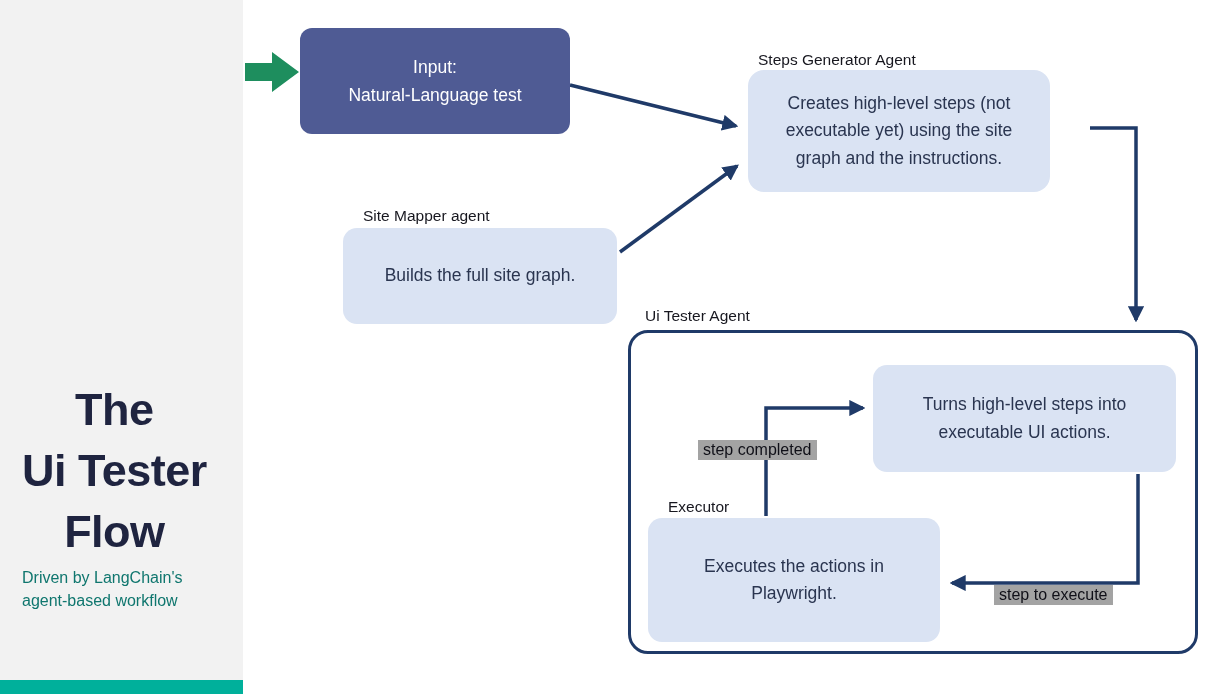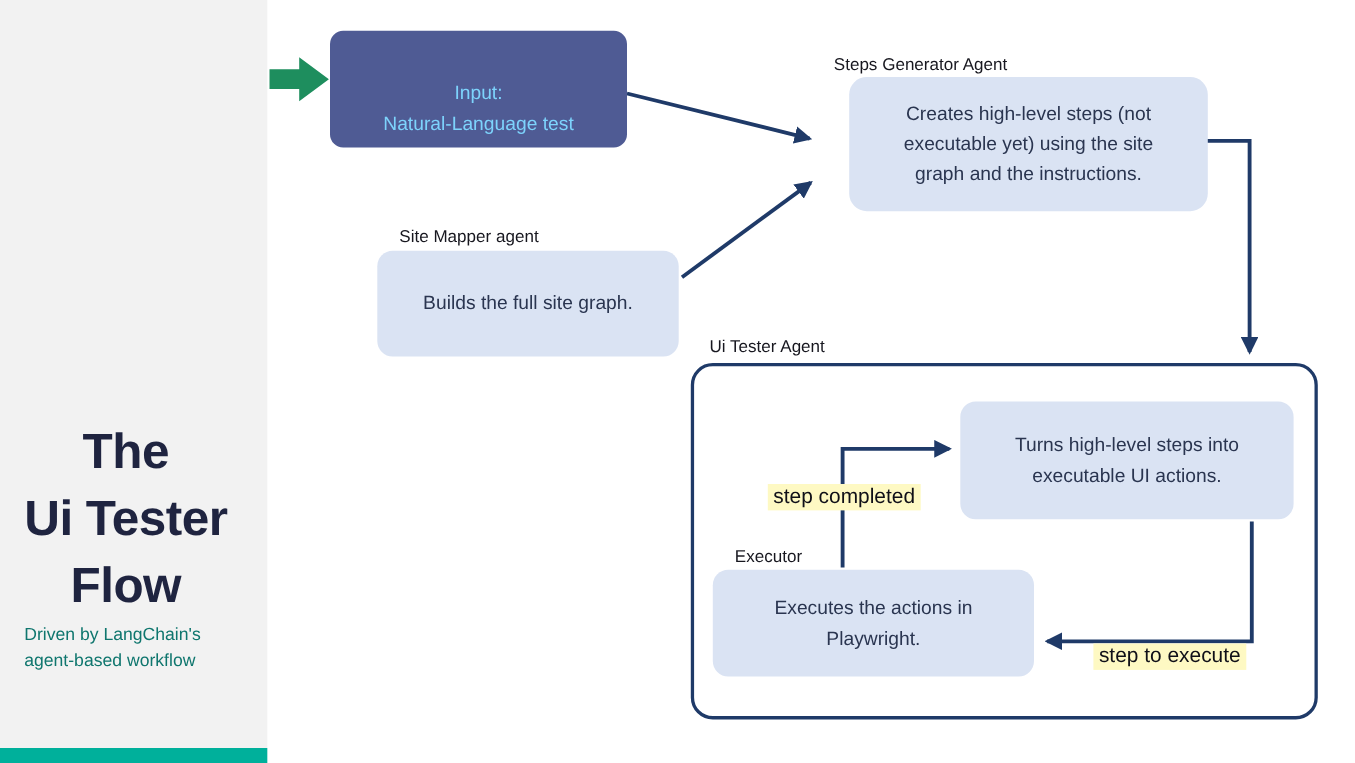--- a/index.html
+++ b/index.html
@@ -11,25 +11,25 @@
   .sidebar-title{position:absolute;left:22px;top:380px;font-size:45px;font-weight:700;line-height:1.35;color:#1f2440;white-space:pre-line;letter-spacing:-0.5px;text-align:center;}
   .sidebar-subtitle{position:absolute;left:22px;top:566px;font-size:16px;line-height:1.45;color:#0f766e;white-space:pre-line;}
   .accent-bar{position:absolute;left:0;bottom:0;width:243px;height:14px;background:#00b09b;}
 
   
   svg.overlay{position:absolute;left:0;top:0;pointer-events:none;}
 
   
   .node{position:absolute;display:flex;align-items:center;justify-content:center;text-align:center;border-radius:14px;}
   .node.light{background:#dae3f3;color:#2a3550;font-size:17.5px;line-height:1.55;}
-  .node.dark{background:#4f5b94;color:#7dd3fc;font-size:17.5px;line-height:1.6;border-radius:12px;align-items:flex-end;}
+  .node.dark{background:#4f5b94;color:#ffffff;font-size:17.5px;line-height:1.6;border-radius:12px;}
   .node-text{white-space:pre-line;padding:8px 14px;}
   .label{position:absolute;font-size:15.5px;font-weight:400;color:#17171f;white-space:nowrap;}
   .container-box{position:absolute;left:628px;top:330px;width:564px;height:318px;border:3px solid #1f3a68;border-radius:20px;background:transparent;}
-  .edge-label{position:absolute;font-size:19px;color:#101018;background:#fef9c3;padding:1px 5px;white-space:nowrap;}
+  .edge-label{position:absolute;font-size:16px;color:#101018;background:#a3a3a3;padding:1px 5px;white-space:nowrap;}
 </style>
 </head>
 <body>
 
 <div class="canvas">
 
   <svg class="overlay" width="1232" height="694" viewBox="0 0 1232 694">
     <defs>
       <marker id="ah" viewBox="0 0 10 10" refX="8.5" refY="5" markerWidth="4.6" markerHeight="4.6" orient="auto">
         <path d="M0,0 L10,5 L0,10 z" fill="#1f3a68"></path>
@@ -57,42 +57,42 @@
 agent-based workflow</div>
     <div class="accent-bar"></div>
   </aside>
 
   <div class="node dark" style="left:300px;top:28px;width:270px;height:106px;">
     <div class="node-text">Input:
 Natural-Language test</div>
   </div>
 
   <div class="label" style="left:758px;top:51px;">Steps Generator Agent</div>
-  <div class="node light" style="left:748px;top:70px;width:326px;height:122px;border-radius:16px;margin-left:24px;">
+  <div class="node light" style="left:748px;top:70px;width:302px;height:122px;border-radius:16px;">
     <div class="node-text">Creates high-level steps (not
 executable yet) using the site
 graph and the instructions.</div>
   </div>
 
   <div class="label" style="left:363px;top:207px;">Site Mapper agent</div>
   <div class="node light" style="left:343px;top:228px;width:274px;height:96px;">
     <div class="node-text">Builds the full site graph.</div>
   </div>
 
   <div class="label" style="left:645px;top:307px;">Ui Tester Agent</div>
   <div class="container-box"></div>
 
   <div class="label" style="left:920px;top:343px;margin-top:42px;">Ui Map</div>
   <div class="node light" style="left:873px;top:365px;width:303px;height:107px;text-align:center;">
     <div class="node-text">Turns high-level steps into
 executable UI actions.</div>
   </div>
 
   <div class="label" style="left:668px;top:498px;">Executor</div>
-  <div class="node light" style="left:648px;top:518px;width:292px;height:97px;">
+  <div class="node light" style="left:648px;top:518px;width:292px;height:124px;">
     <div class="node-text">Executes the actions in
 Playwright.</div>
   </div>
 
   <div class="edge-label" style="left:698px;top:440px;">step completed</div>
   <div class="edge-label" style="left:994px;top:573px;margin-top:12px;">step to execute</div>
 
 </div>
 
 </body></html>

